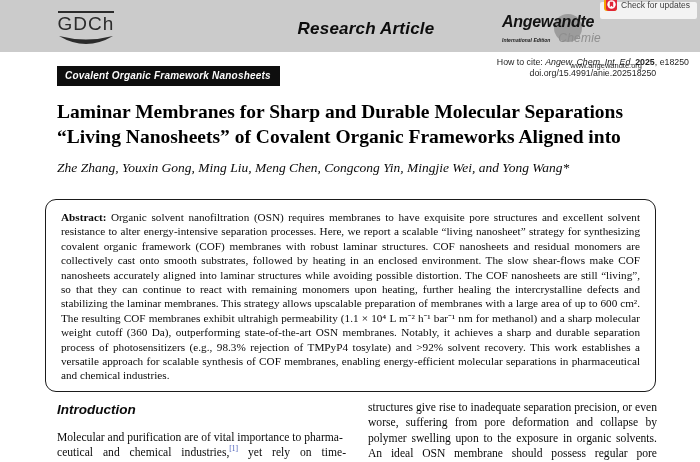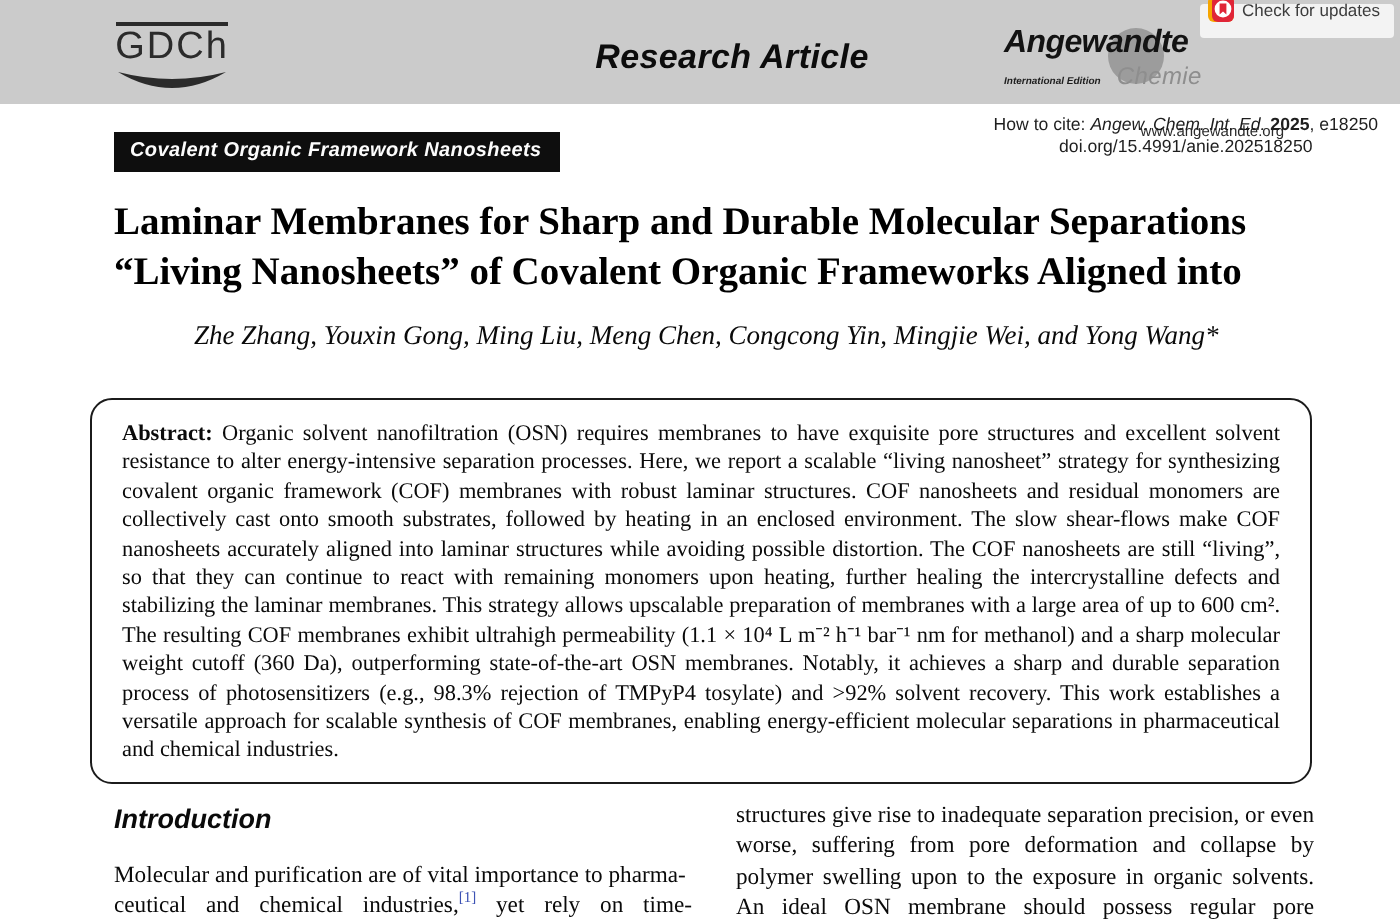--- a/index.html
+++ b/index.html
@@ -154,21 +154,20 @@
     line-height: 24.5px;
     color: #000;
   }
   .authors {
     position: absolute;
     left: 57px; top: 160px;
     width: 600px;
     font-style: italic;
     font-size: 13.5px;
     color: #0a0a0a;
-    margin-left: 40px;
   }
 
   
   .abstract-box {
     position: absolute;
     left: 45px; top: 199px;
     width: 611px; height: 193px;
     border: 1.4px solid #1b1b1b;
     border-radius: 11px;
     padding: 10px 15px;

